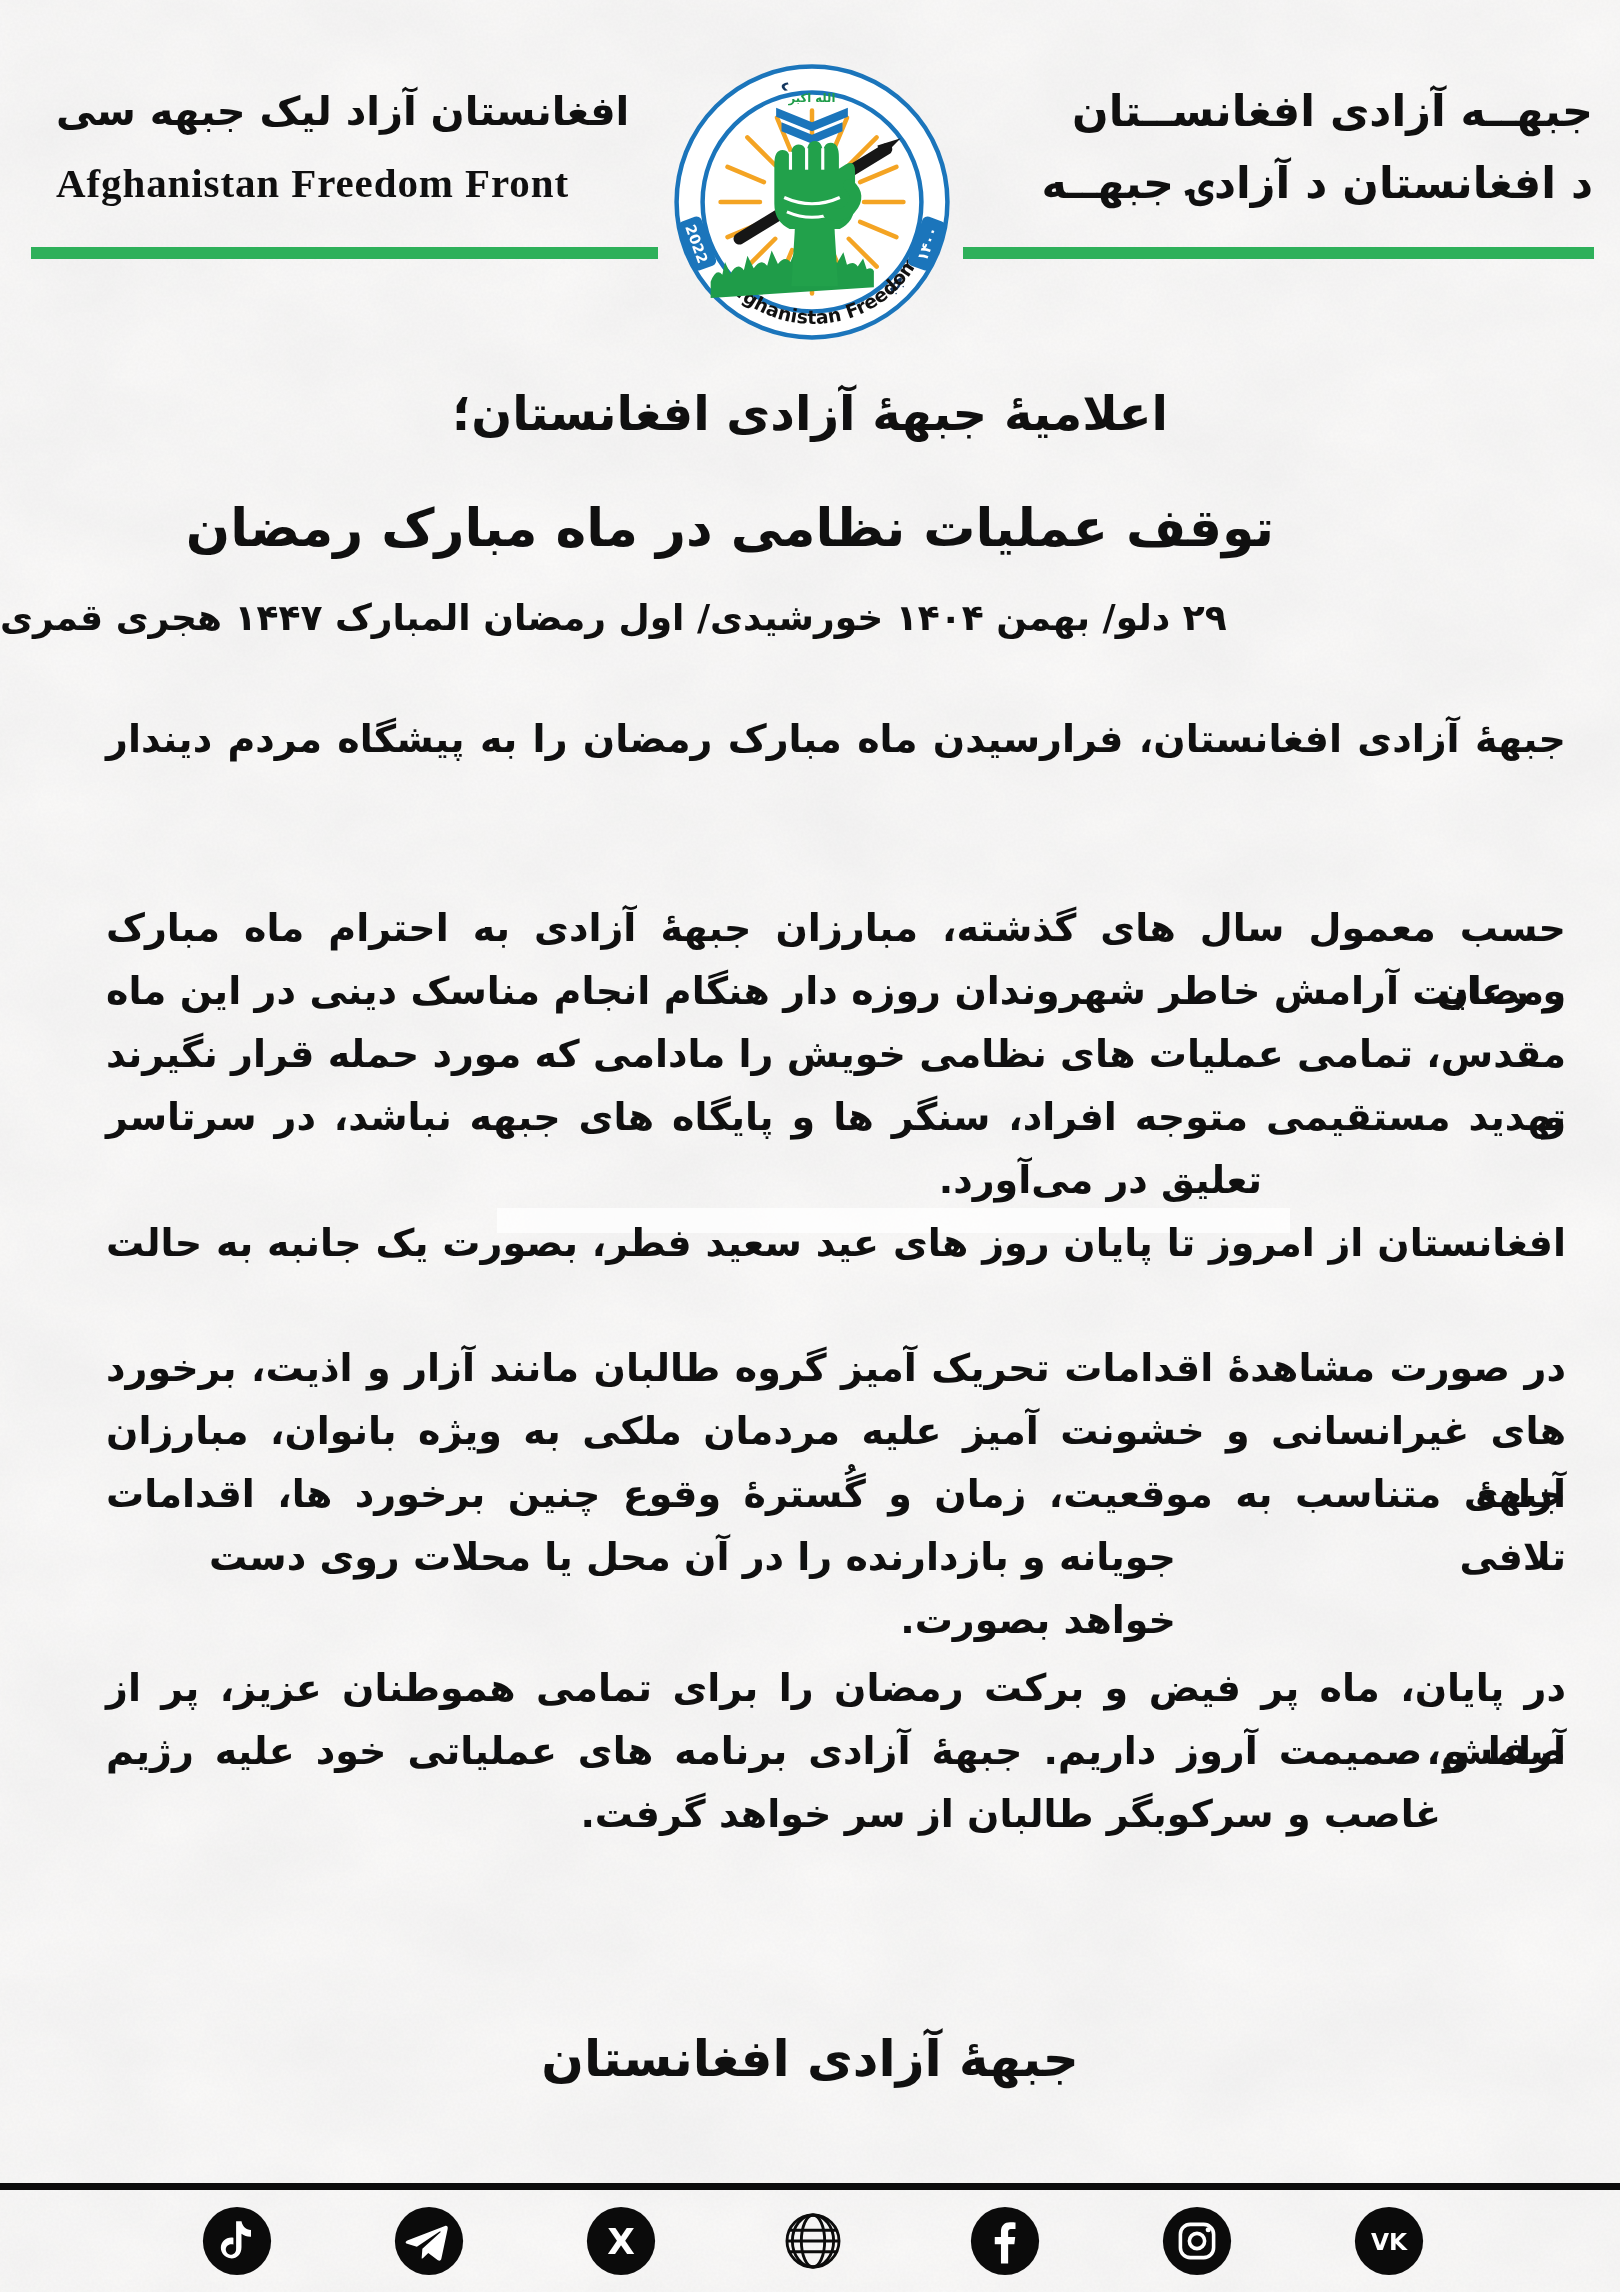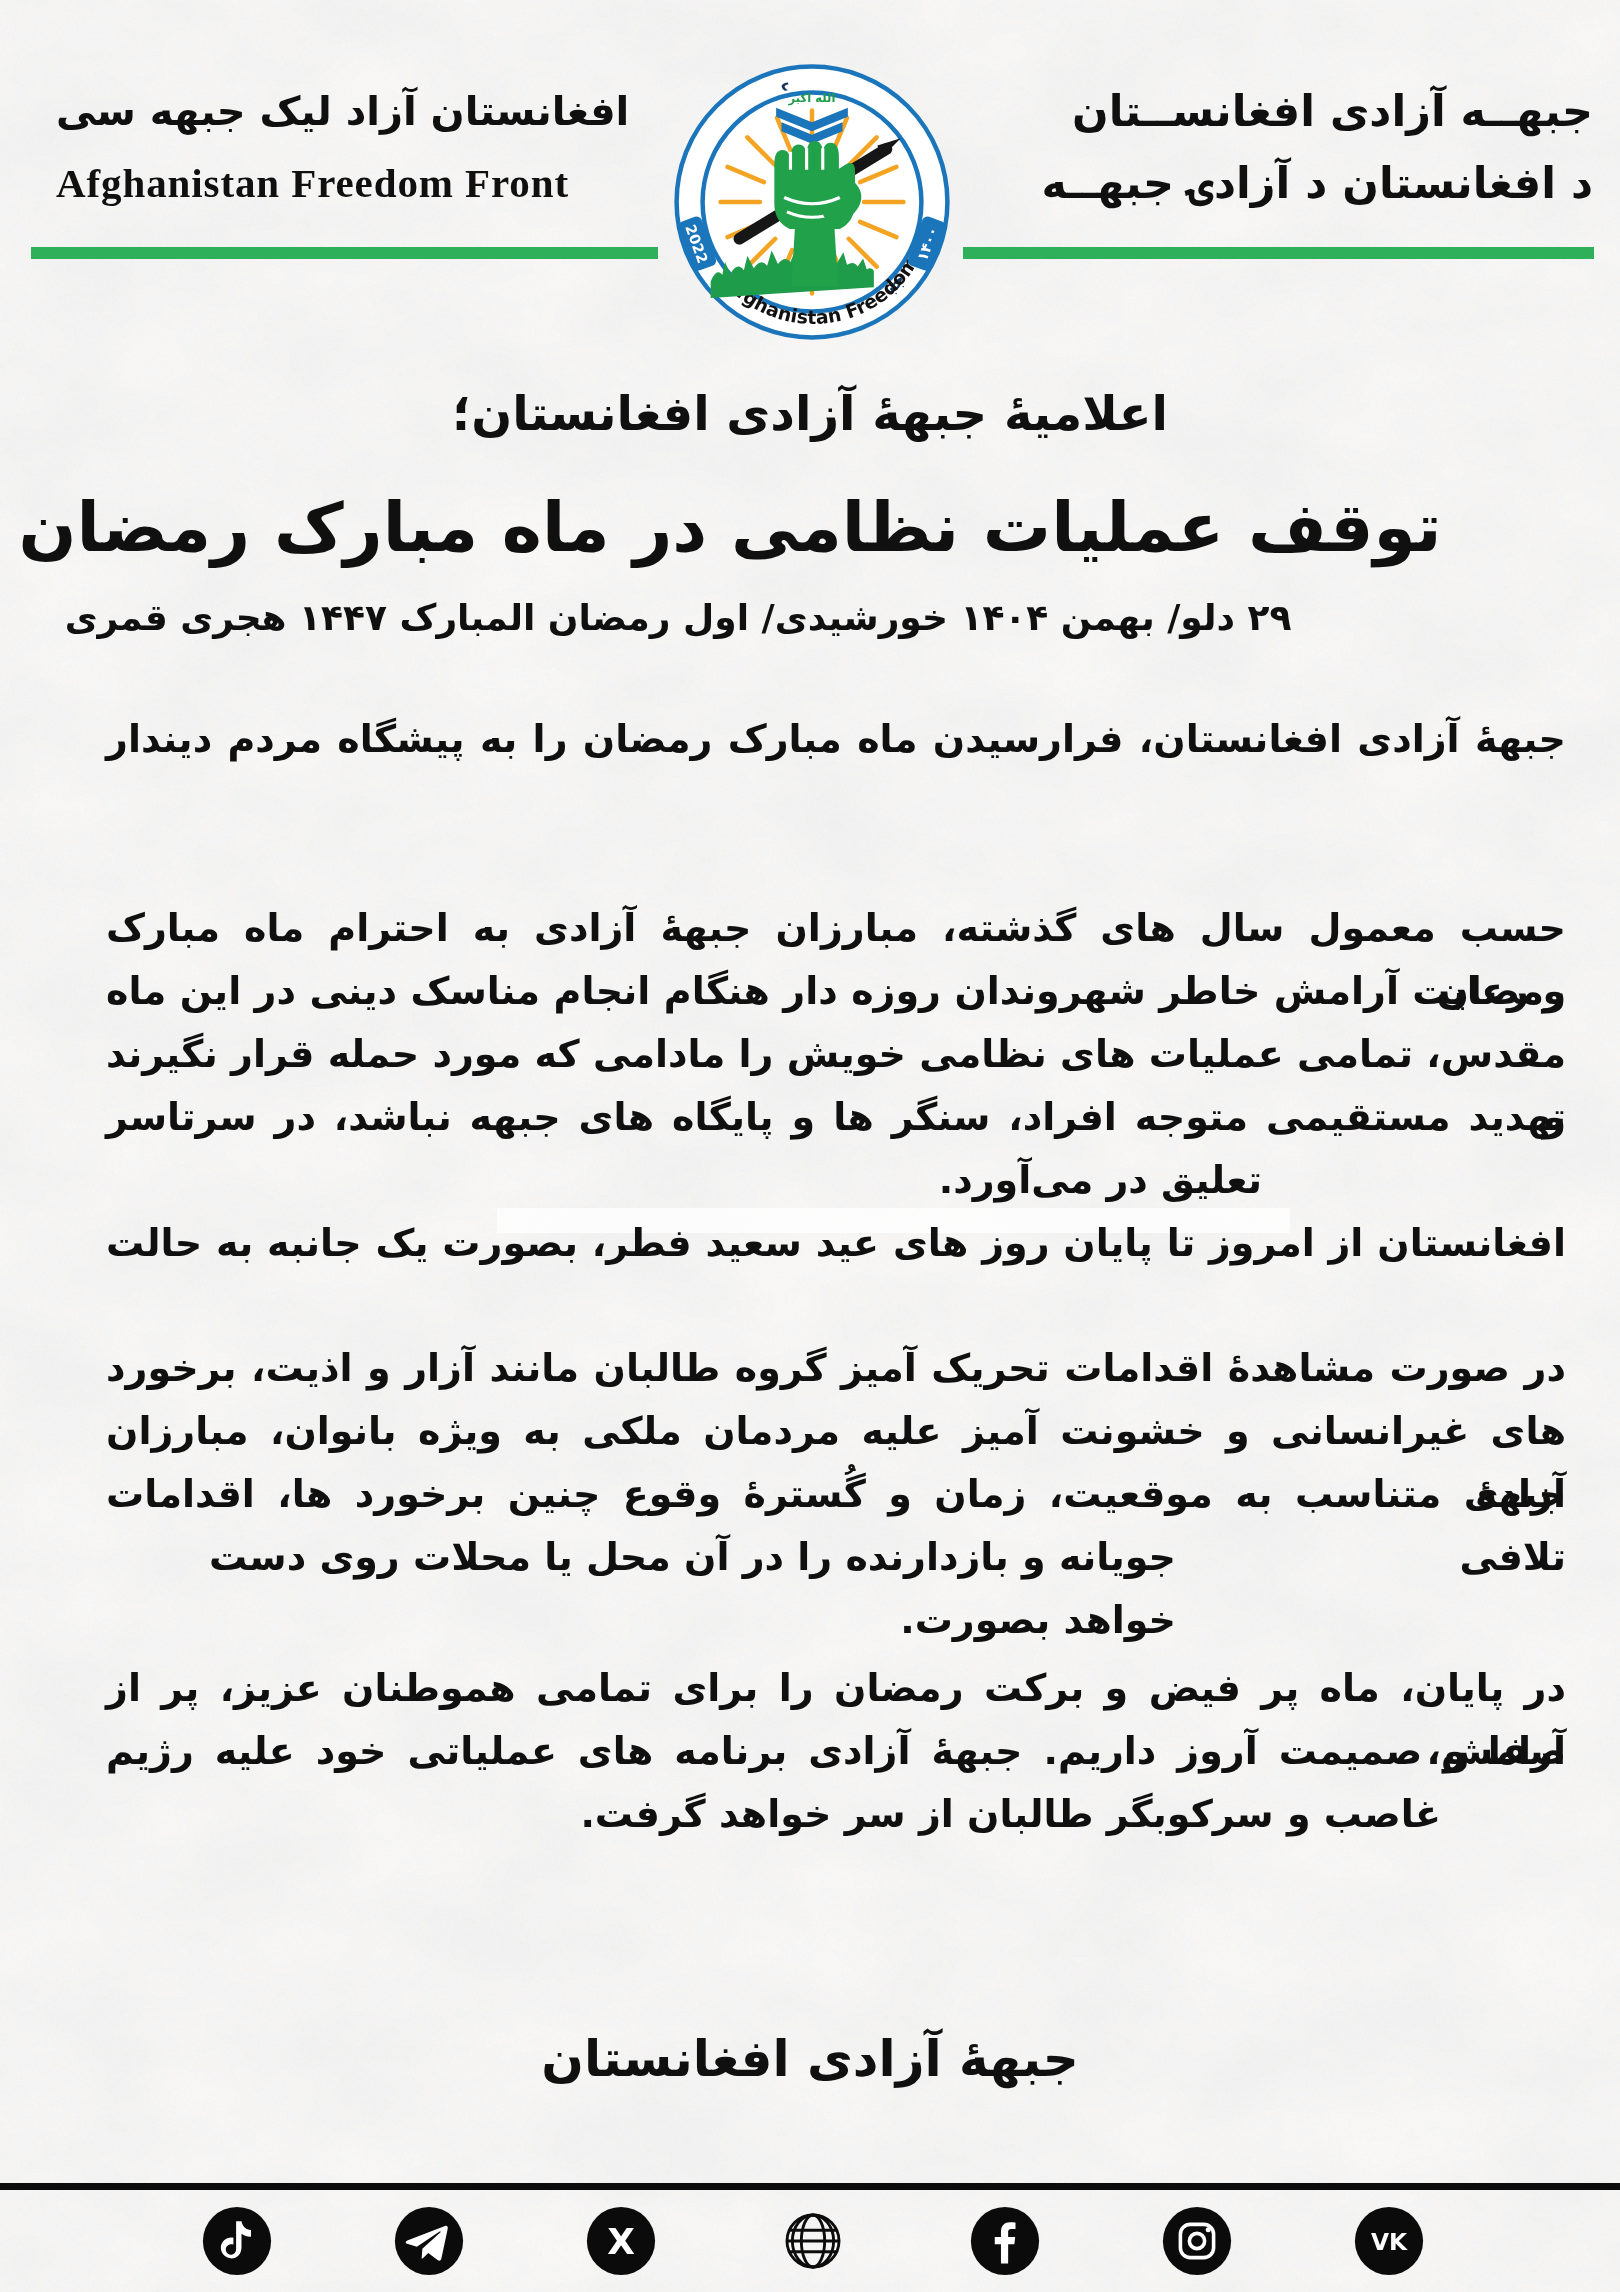--- a/index.html
+++ b/index.html
@@ -23,22 +23,22 @@
   .hdr-left{top:75px;left:56px;text-align:left;line-height:72px;white-space:nowrap;}
   .hdr-left .fa{direction:rtl;font-weight:bold;font-size:40px;}
   .hdr-left .en{font-family:"Liberation Serif","DejaVu Serif",serif;font-weight:bold;font-size:41px;letter-spacing:0.9px;}
   .bar{position:absolute;top:247px;height:11.6px;background:#2eb05a;z-index:1;}
   .bar-left{left:31px;width:627px;}
   .bar-right{left:963px;width:631px;}
   .logo-wrap{top:63px;left:673px;width:278px;height:278px;z-index:2;}
 
   
   .title1{top:373px;left:0;width:1620px;height:81px;line-height:81px;text-align:center;direction:rtl;font-weight:bold;font-size:48px;}
-  .title2{top:487px;left:0;width:1460px;height:82px;line-height:82px;text-align:center;direction:rtl;font-weight:bold;font-size:68px;}
-  .dateline{top:593px;left:0;width:1356px;height:50px;line-height:50px;text-align:center;direction:rtl;font-weight:bold;font-size:36px;}
+  .title2{top:487px;left:0;width:1460px;height:82px;line-height:82px;text-align:center;direction:rtl;font-weight:bold;font-size:52px;}
+  .dateline{top:593px;left:0;width:1356px;height:50px;line-height:50px;text-align:left;direction:rtl;font-weight:bold;font-size:36px;}
 
   
   .para{left:106px;width:1460px;direction:rtl;font-weight:bold;font-size:38px;}
   .para .line{height:63px;line-height:63px;text-align:justify;text-align-last:justify;}
   .para .line.end{text-align:right;text-align-last:right;}
   .p1{top:708px;} .p1 .end{padding-right:228px;}
   .p2{top:897px;} .p2 .end{padding-right:304px;}
   .p3{top:1337px;} .p3 .end{padding-right:390px;}
   .p4{top:1657px;} .p4 .end{padding-right:125px;}
   .p5{top:1901px;} .p5 .end{padding-right:184px;}

